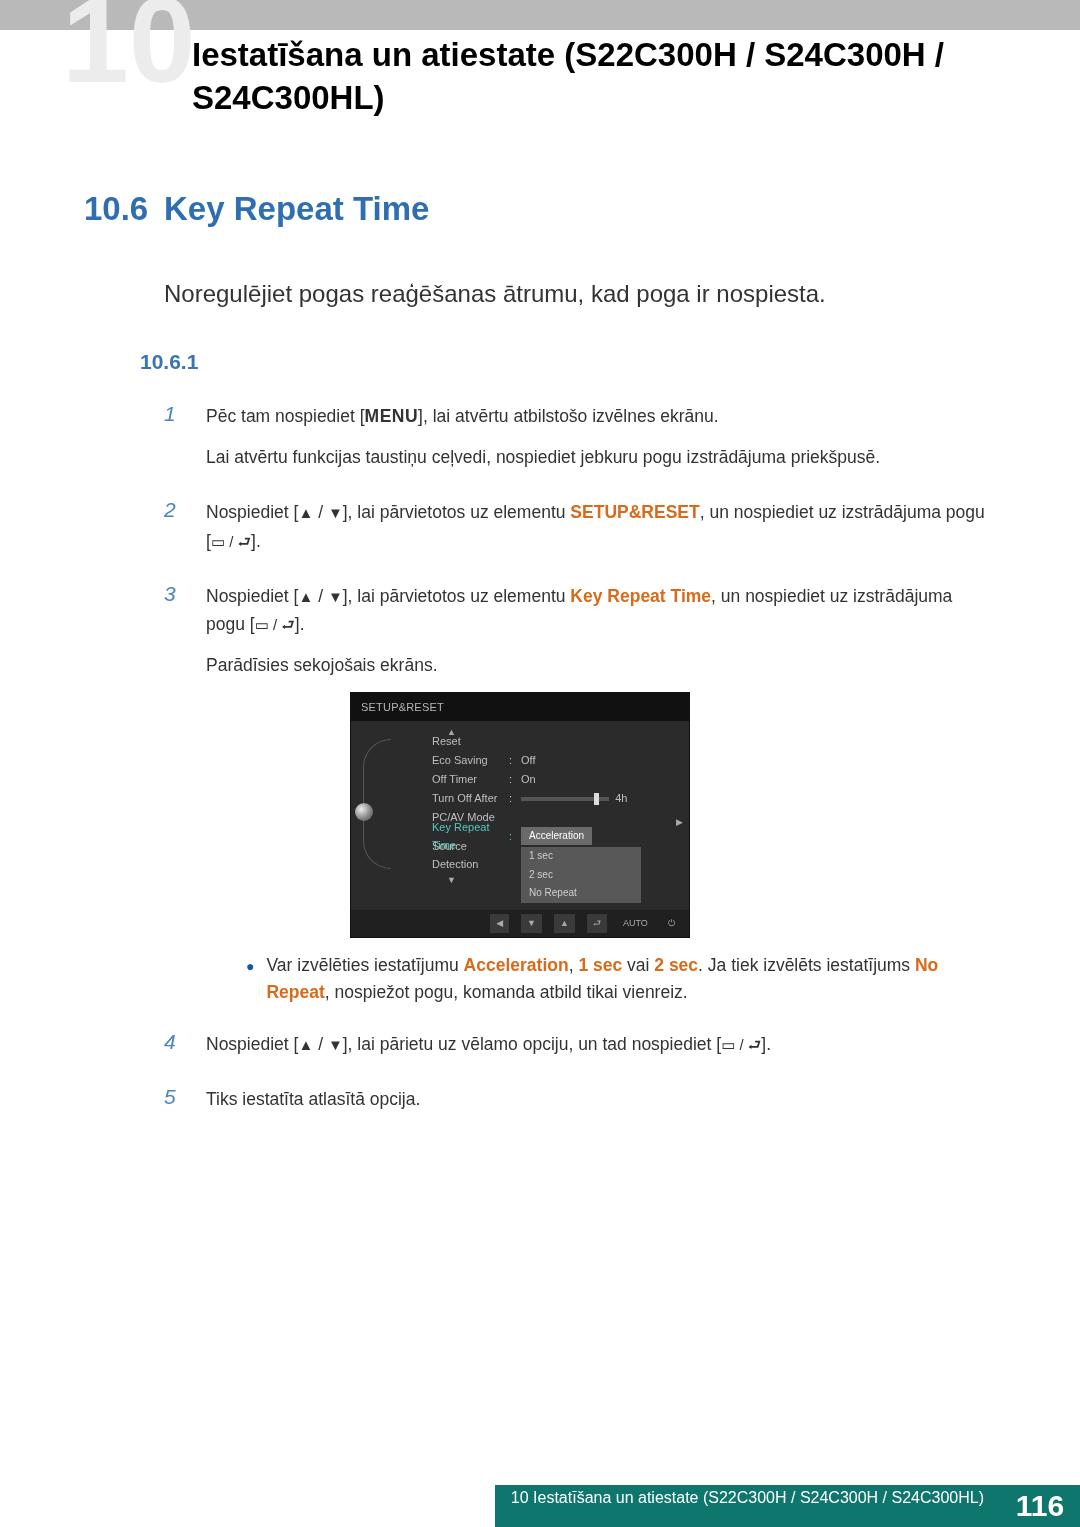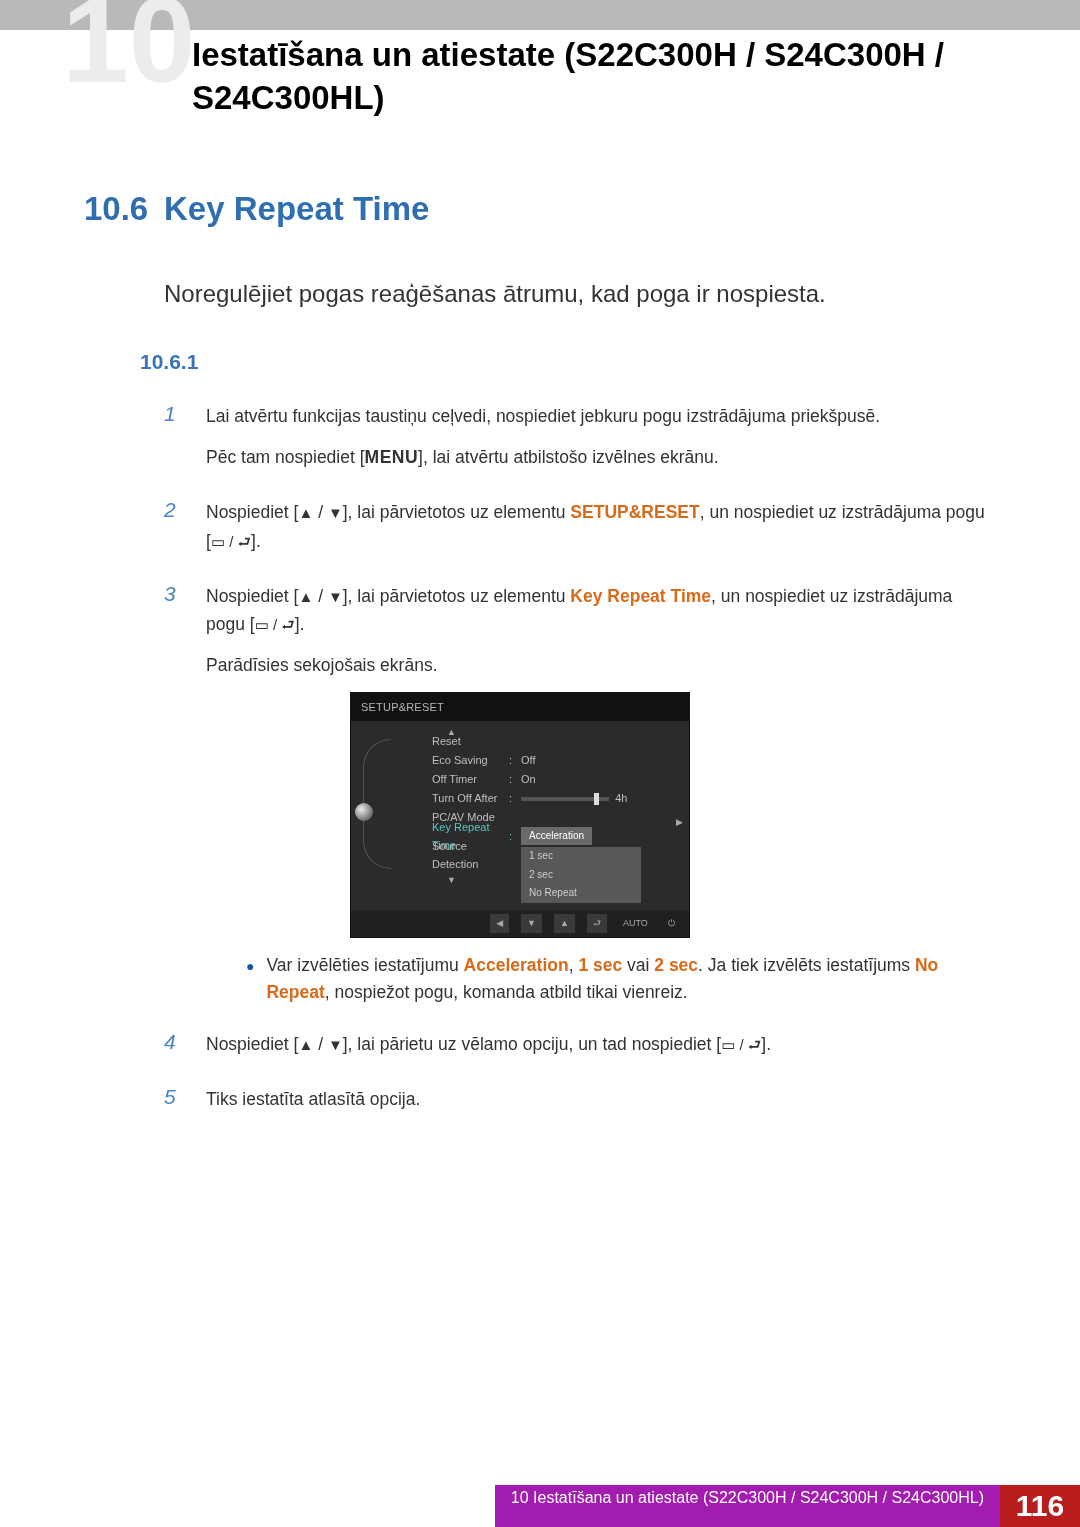--- a/index.html
+++ b/index.html
@@ -175,29 +175,29 @@
   
   .footer {
     position:absolute;
     left:0; right:0; bottom:0;
     height:42px;
     display:flex;
     justify-content:flex-end;
     align-items:stretch;
   }
   .footer-text {
-    background:#a21caf;
+    background:#0f766e;
     color:#fff;
     font-size:16px;
     display:flex;
     align-items:center;
     padding:0 16px 17px 16px;
   }
   .footer-page {
-    background:#b91c1c;
+    background:#0f766e;
     color:#fff;
     font-size:30px;
     font-weight:bold;
     width:80px;
     display:flex;
     align-items:center;
     justify-content:center;
   }
 </style>
 </head>
@@ -218,24 +218,24 @@
 
   <div class="subsection">
     <span class="subsection-num">10.6.1</span>
   </div>
 
   <div class="steps">
 
     <div class="step">
       <div class="step-num">1</div>
       <div class="step-body">
-        <p>Lai atvērtu funkcijas taustiņu ceļvedi, nospiediet jebkuru pogu izstrādājuma priekšpusē.</p>
         <p>
           <span>Pēc tam nospiediet [</span><span class="menu-word">MENU</span><span>], lai atvērtu atbilstošo izvēlnes ekrānu.</span>
         </p>
+        <p>Lai atvērtu funkcijas taustiņu ceļvedi, nospiediet jebkuru pogu izstrādājuma priekšpusē.</p>
       </div>
     </div>
 
     <div class="step">
       <div class="step-num">2</div>
       <div class="step-body">
         <p>
           <span>Nospiediet [</span><span class="icon-up">▲</span> / <span class="icon-down">▼</span><span>], lai pārvietotos uz elementu </span><span class="accent">SETUP&amp;RESET</span><span>, un nospiediet uz izstrādājuma pogu [</span><span class="icon-box-enter">▭ / ⮐</span><span>].</span>
         </p>
       </div>

